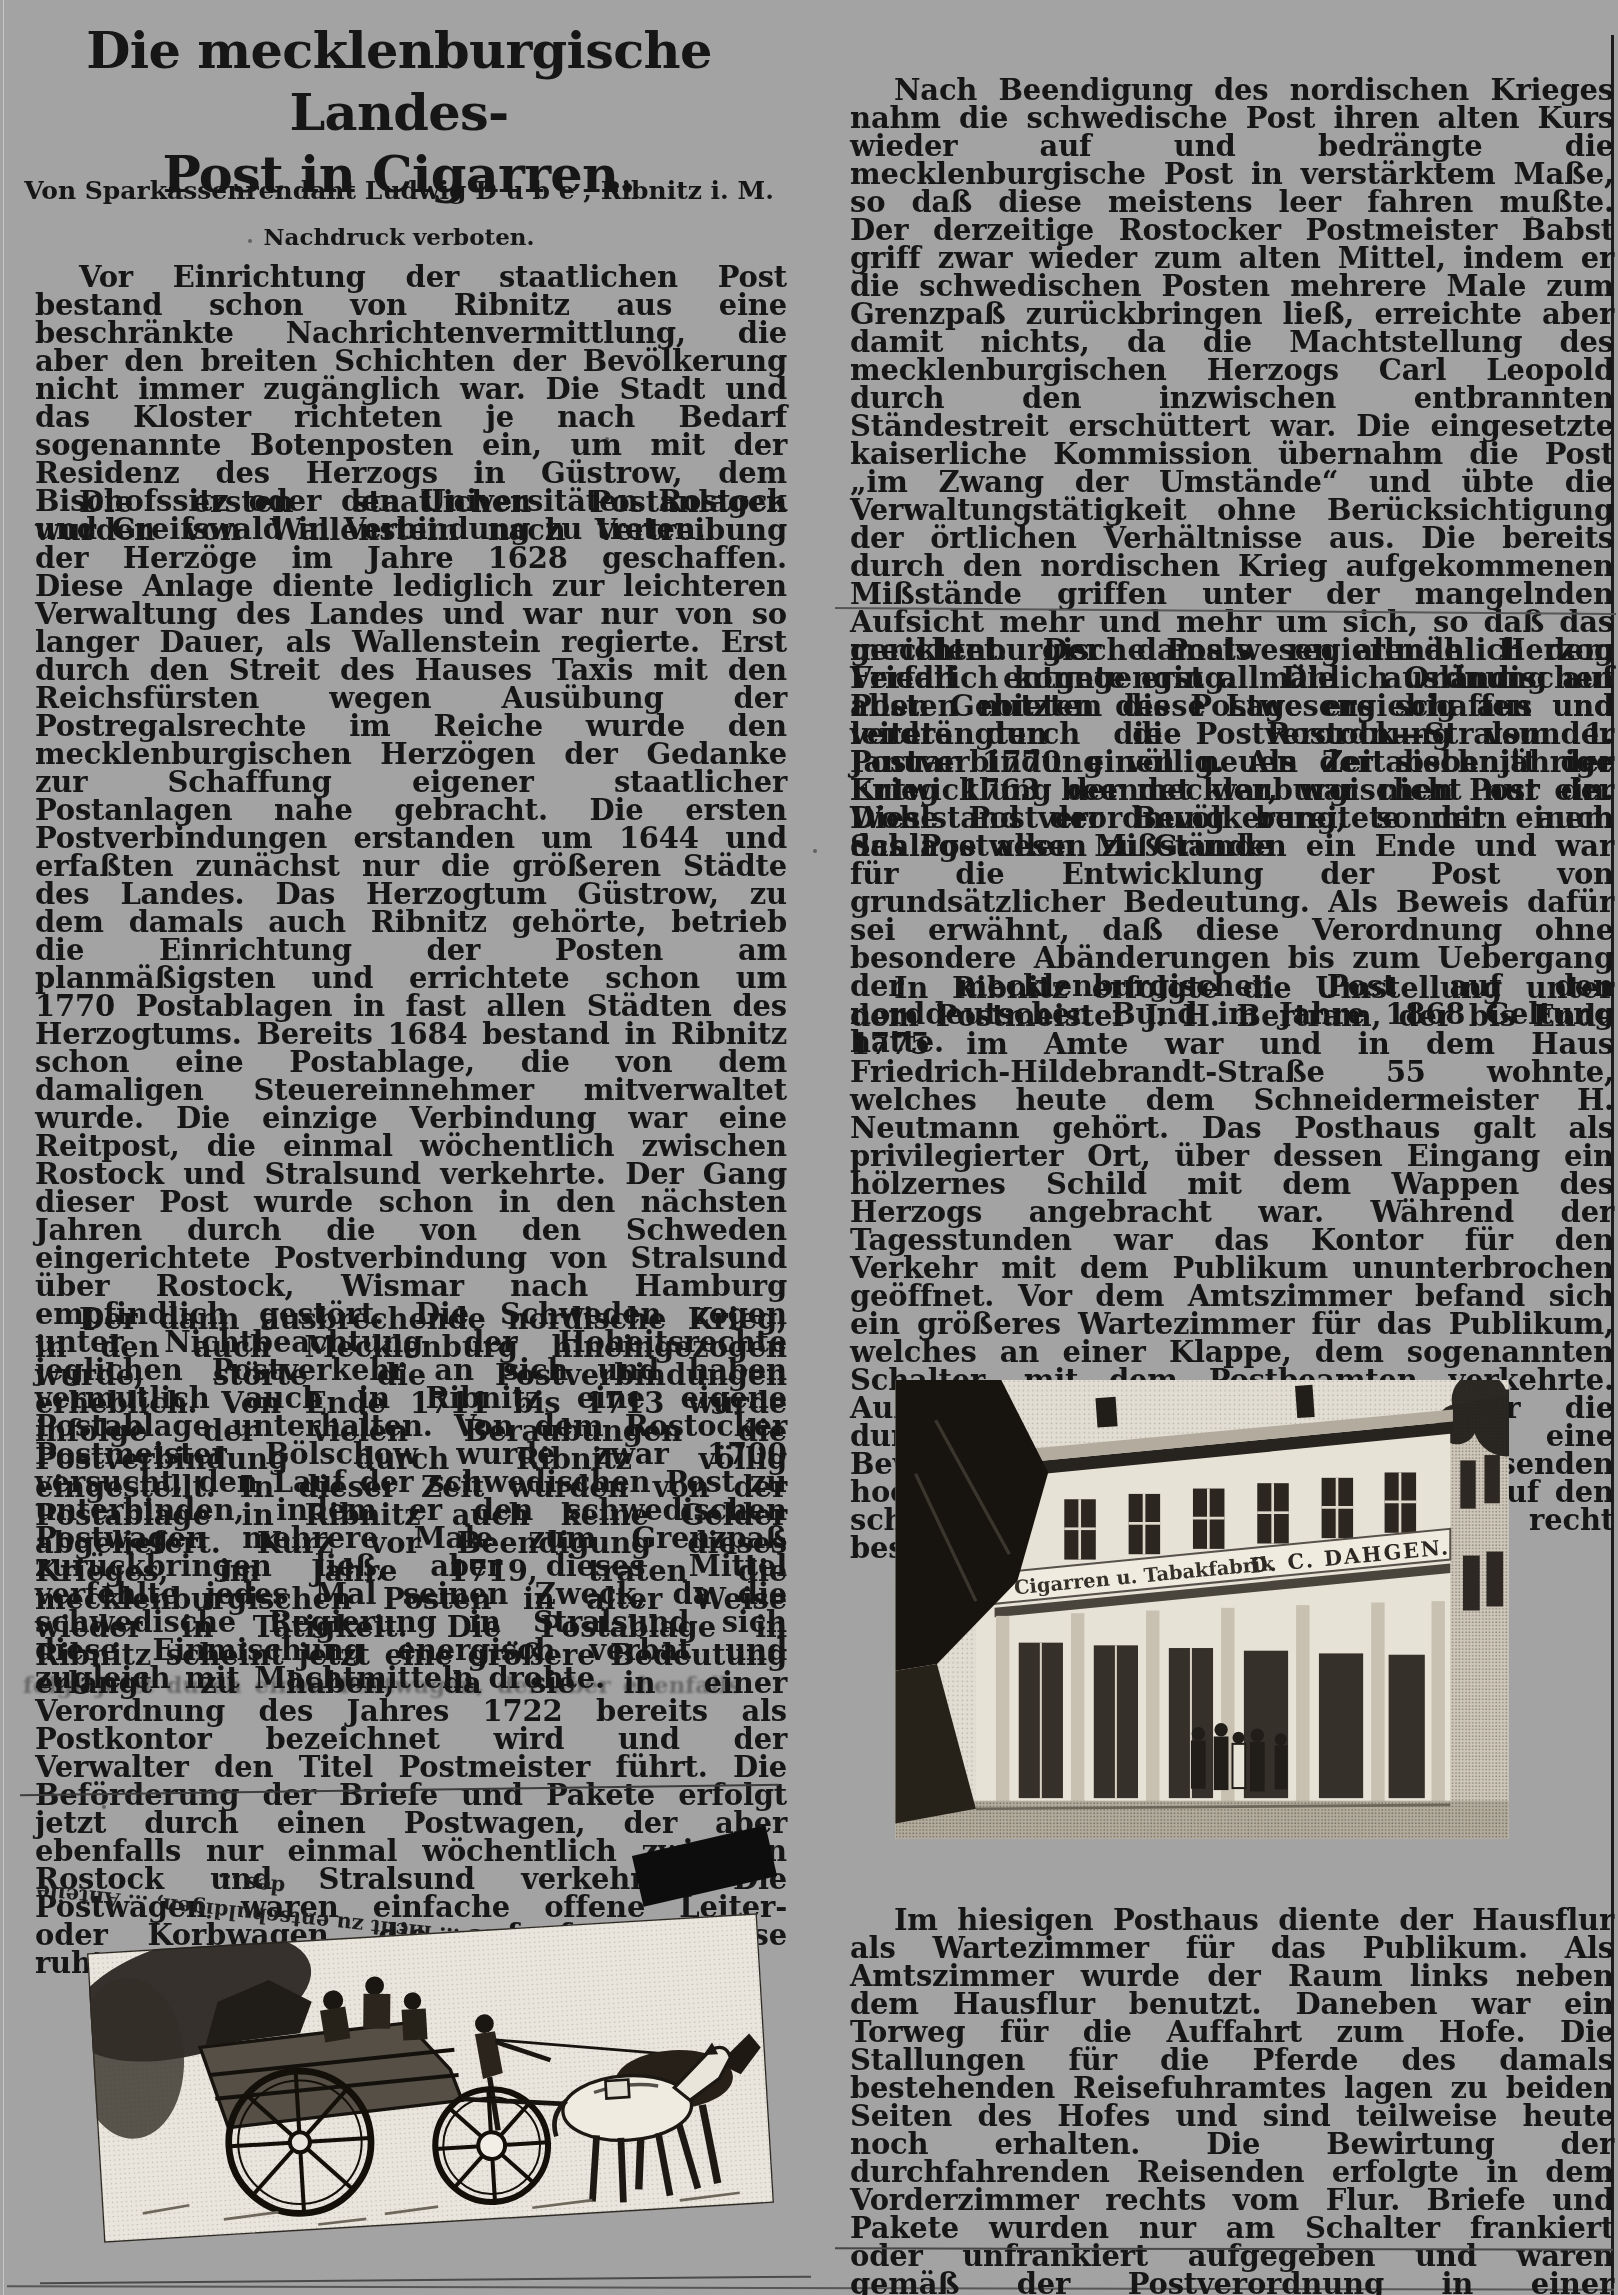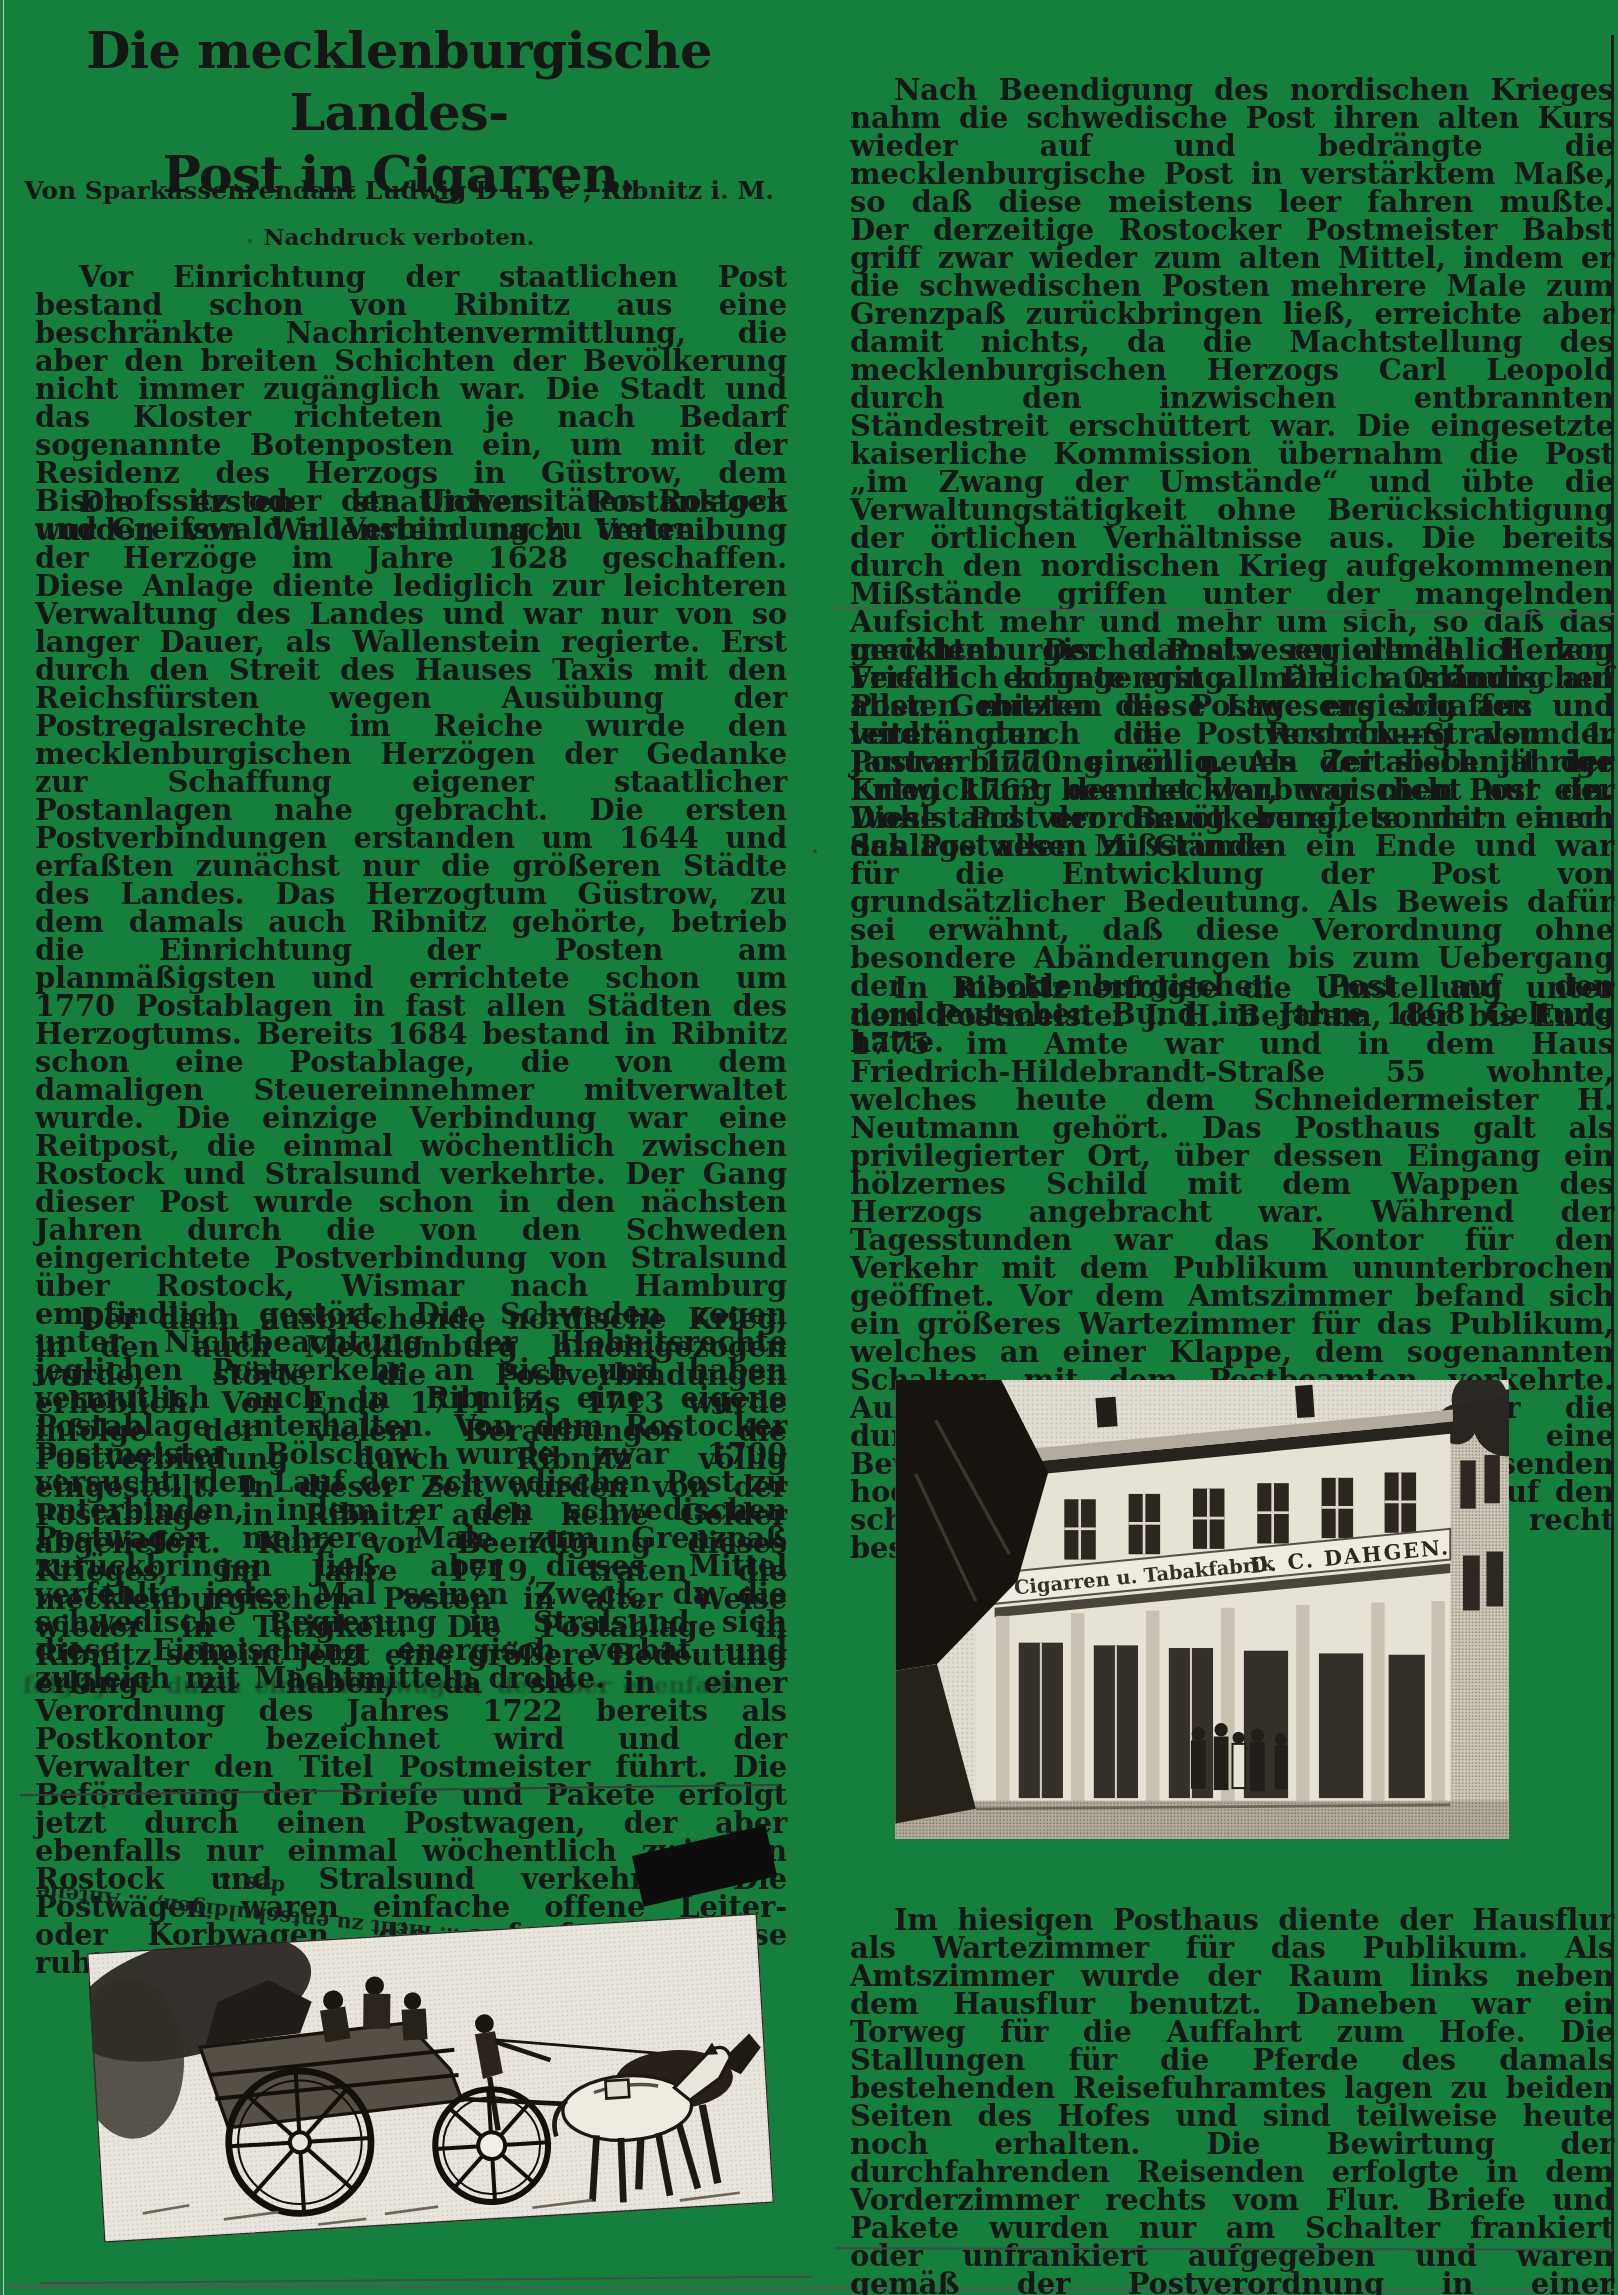--- a/index.html
+++ b/index.html
@@ -1,19 +1,19 @@
 <!DOCTYPE html>
 <html style="font-size:10.7px"><head>
 <meta charset="utf-8">
 <style>
   html,body{margin:0;padding:0;background:#ffffff;}
   .sheet{
     position:relative;
     width:1618px;height:2295px;
-    background:#15803d;
+    background:#a3a3a3;
     font-family:"DejaVu Serif", serif;
     color:#161616;
     overflow:hidden;
   }
   .abs{position:absolute;}
   
   .title{
     left:20px;top:19px;width:758px;
     text-align:center;
     font-size:51px;line-height:62px;font-weight:bold;

